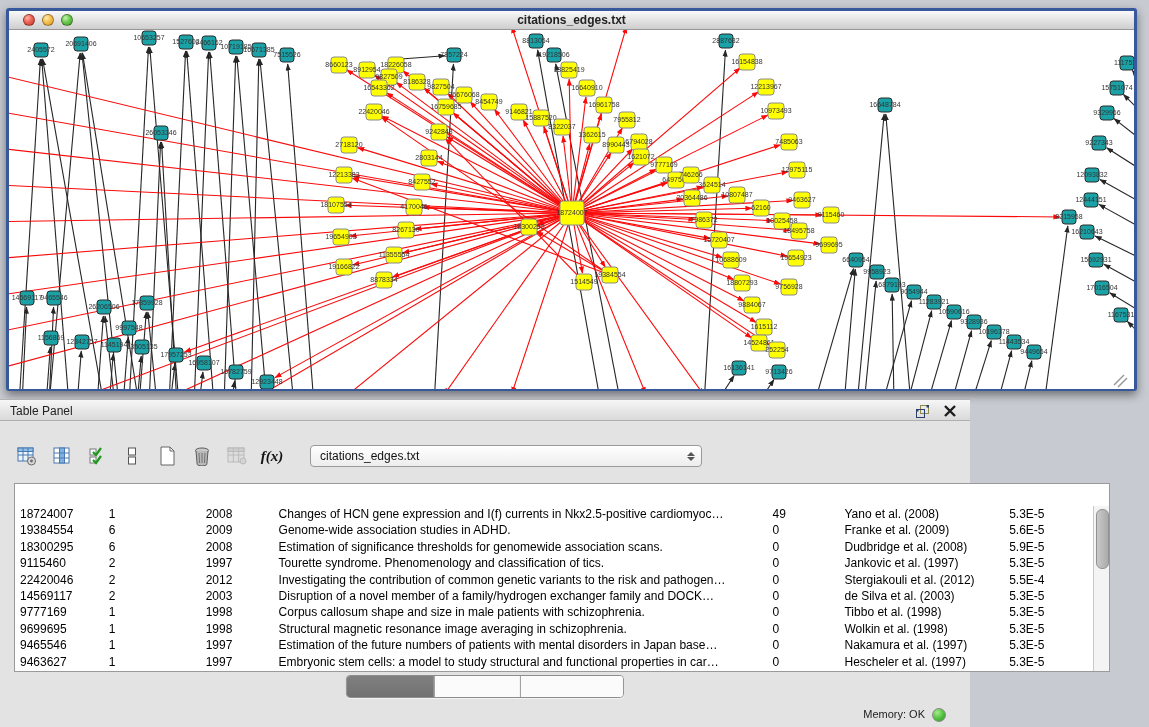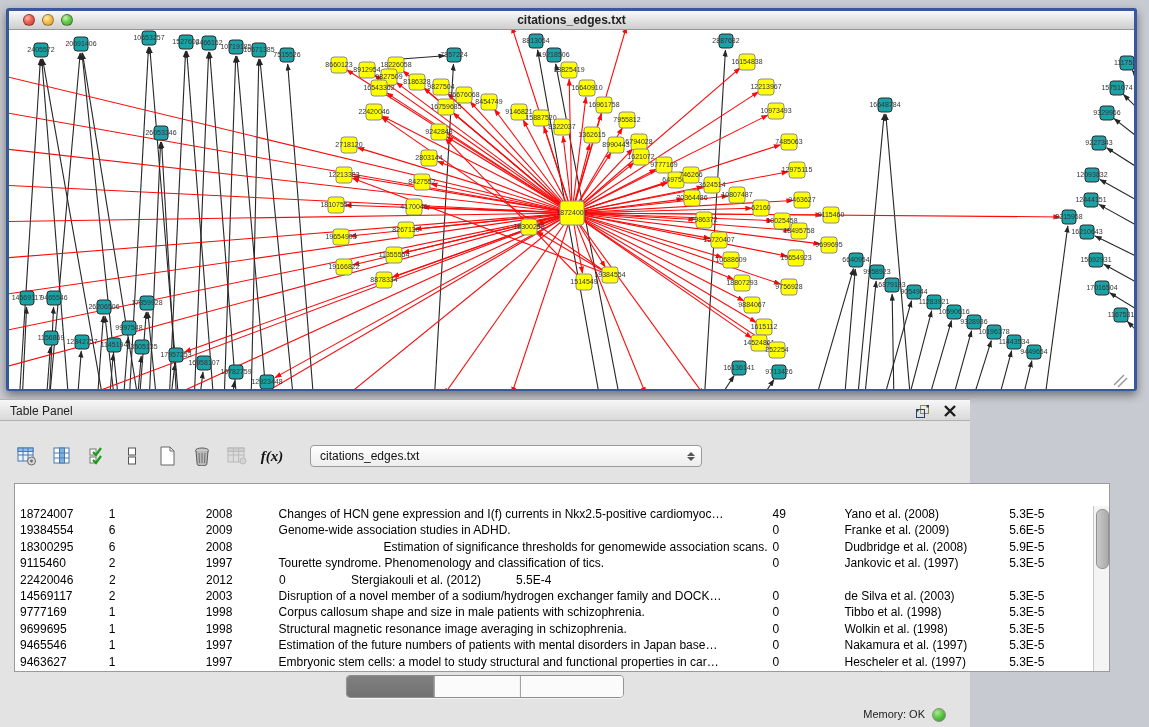--- a/index.html
+++ b/index.html
@@ -604,47 +604,48 @@
           <div class="td" style="width: 73px;">2009</div>
           <div class="td" style="width: 495px;">Genome-wide association studies in ADHD.</div>
           <div class="td" style="width: 72px;">0</div>
           <div class="td" style="width: 165px;">Franke et al. (2009)</div>
           <div class="td" style="width: 89px;">5.6E-5</div>
         </div>
         <div class="tr">
           <div class="td" style="width: 89px;">18300295</div>
           <div class="td" style="width: 97px;">6</div>
           <div class="td" style="width: 73px;">2008</div>
-          <div class="td" style="width: 495px; text-align: right;">Estimation of significance thresholds for genomewide association scans.</div>
+          <div class="td" style="width: 495px;">Estimation of significance thresholds for genomewide association scans.</div>
           <div class="td" style="width: 72px;">0</div>
           <div class="td" style="width: 165px;">Dudbridge et al. (2008)</div>
           <div class="td" style="width: 89px;">5.9E-5</div>
         </div>
         <div class="tr">
           <div class="td" style="width: 89px;">9115460</div>
           <div class="td" style="width: 97px;">2</div>
           <div class="td" style="width: 73px;">1997</div>
           <div class="td" style="width: 495px;">Tourette syndrome. Phenomenology and classification of tics.</div>
           <div class="td" style="width: 72px;">0</div>
           <div class="td" style="width: 165px;">Jankovic et al. (1997)</div>
           <div class="td" style="width: 89px;">5.3E-5</div>
         </div>
         <div class="tr">
           <div class="td" style="width: 89px;">22420046</div>
           <div class="td" style="width: 97px;">2</div>
           <div class="td" style="width: 73px;">2012</div>
+          <div class="td" style="width: 495px;">Investigating the contribution of common genetic variants to the risk and pathogen…</div>
           <div class="td" style="width: 72px;">0</div>
           <div class="td" style="width: 165px;">Stergiakouli et al. (2012)</div>
           <div class="td" style="width: 89px;">5.5E-4</div>
         </div>
         <div class="tr">
           <div class="td" style="width: 89px;">14569117</div>
           <div class="td" style="width: 97px;">2</div>
           <div class="td" style="width: 73px;">2003</div>
-          <div class="td" style="width: 495px;">Disruption of a novel member of a sodium/hydrogen exchanger family and DOCK…</div>
+          <div class="td" style="width: 495px;">Disruption of a novel member of a family/hydrogen exchanger family and DOCK…</div>
           <div class="td" style="width: 72px;">0</div>
           <div class="td" style="width: 165px;">de Silva et al. (2003)</div>
           <div class="td" style="width: 89px;">5.3E-5</div>
         </div>
         <div class="tr">
           <div class="td" style="width: 89px;">9777169</div>
           <div class="td" style="width: 97px;">1</div>
           <div class="td" style="width: 73px;">1998</div>
           <div class="td" style="width: 495px;">Corpus callosum shape and size in male patients with schizophrenia.</div>
           <div class="td" style="width: 72px;">0</div>

